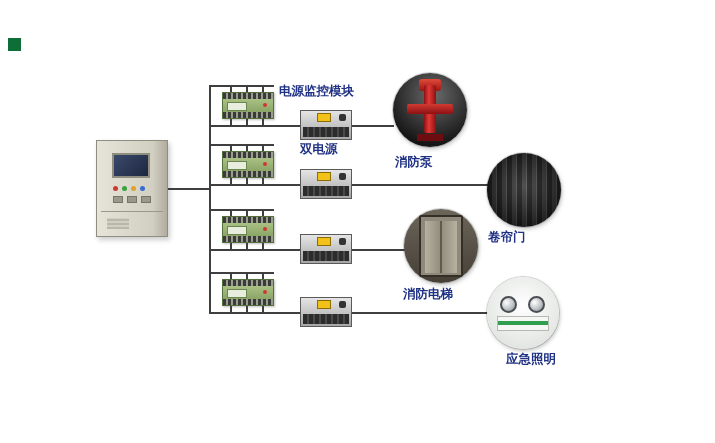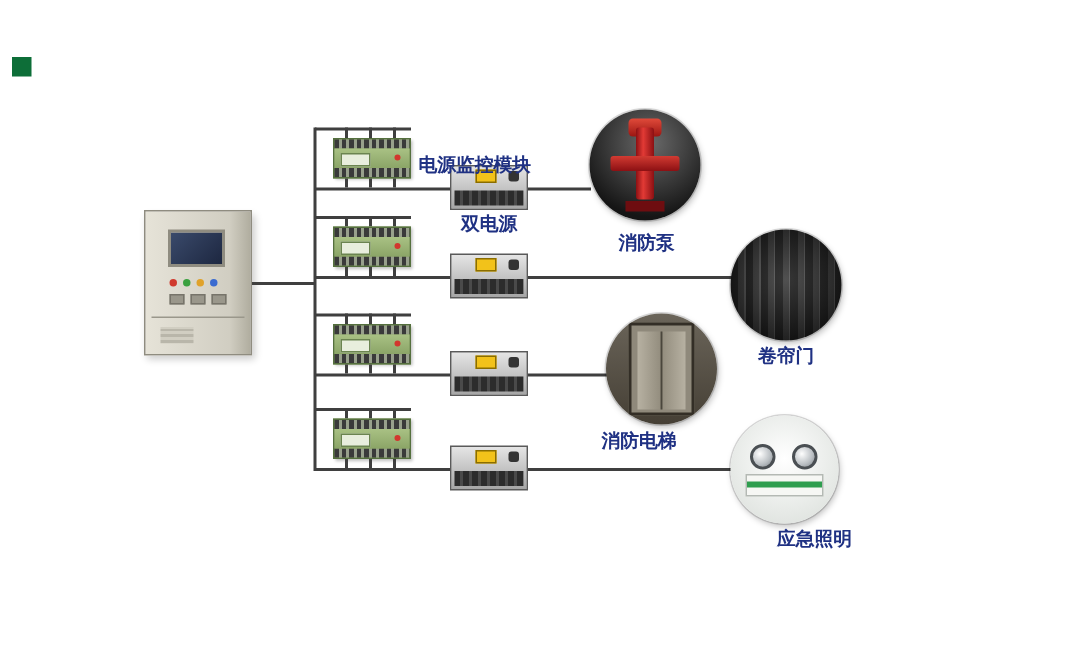--- a/index.html
+++ b/index.html
@@ -7,21 +7,21 @@
           font-family:"DejaVu Sans","Liberation Sans",sans-serif;}
 
   
   .line{position:absolute;background:#3f3f3f;}
   .line.h{height:2px;}
   .line.v{width:2px;}
   .tick{position:absolute;width:2px;height:7px;background:#3f3f3f;}
 
   
   .lbl{position:absolute;color:#1f3183;font-weight:bold;font-size:12.5px;white-space:nowrap;}
-  .lbl.center{text-align:center;white-space:normal;}
+  .lbl.center{white-space:normal;}
   .system-label{position:absolute;left:82px;top:247px;width:112px;text-align:center;
                 color:#1f3183;font-weight:bold;font-size:12.5px;line-height:18px;}
 
   
   .green-square{position:absolute;left:8px;top:38px;width:13px;height:13px;background:#0d6e38;}
 
   
   .cabinet{position:absolute;left:96px;top:140px;width:72px;height:97px;box-sizing:border-box;
            background:linear-gradient(90deg,#e6e3d8,#d1cec2 80%,#b0ad9f);
            border:1px solid #8f8c80;box-shadow:2px 3px 5px rgba(0,0,0,.2);}
@@ -192,21 +192,21 @@
     <div class="a-body"></div>
     <div class="a-yellow"></div>
     <div class="a-knob"></div>
     <div class="a-dark"></div>
   </div>
   <div class="line h" style="left:352px;top:249px;width:53px;"></div>
   <div class="photo elevator" style="left:404px;top:209px;">
     <div class="e-frame"></div>
     <div class="e-doors"></div>
   </div>
-  <div class="lbl center" style="left:388px;top:286px;width:76px;">消防电梯</div>
+  <div class="lbl center" style="left:403px;top:286px;width:76px;">消防电梯</div>
 
   <div class="line h" style="left:210px;top:272px;width:64px;"></div>
   <div class="tick" style="left:230px;top:272px;"></div>
   <div class="tick" style="left:246px;top:272px;"></div>
   <div class="tick" style="left:262px;top:272px;"></div>
   <div class="module" style="left:222px;top:279px;">
     <div class="m-term"></div>
     <div class="m-face">
       <div class="m-disp"></div>
       <div class="m-led"></div>
@@ -226,16 +226,16 @@
   <div class="line h" style="left:352px;top:312px;width:136px;"></div>
   <div class="photo emlight" style="left:487px;top:277px;">
     <div class="em-lamp l"></div>
     <div class="em-lamp r"></div>
     <div class="em-body">
       <div class="em-stripe"></div>
     </div>
   </div>
   <div class="lbl center" style="left:506px;top:351px;width:74px;">应急照明</div>
 
-  <div class="lbl" style="left:279px;top:102px;">电源监控模块</div>
+  <div class="lbl" style="left:279px;top:83px;">电源监控模块</div>
   <div class="lbl center" style="left:300px;top:141px;width:52px;">双电源</div>
 
 </div>
 
 </body></html>

